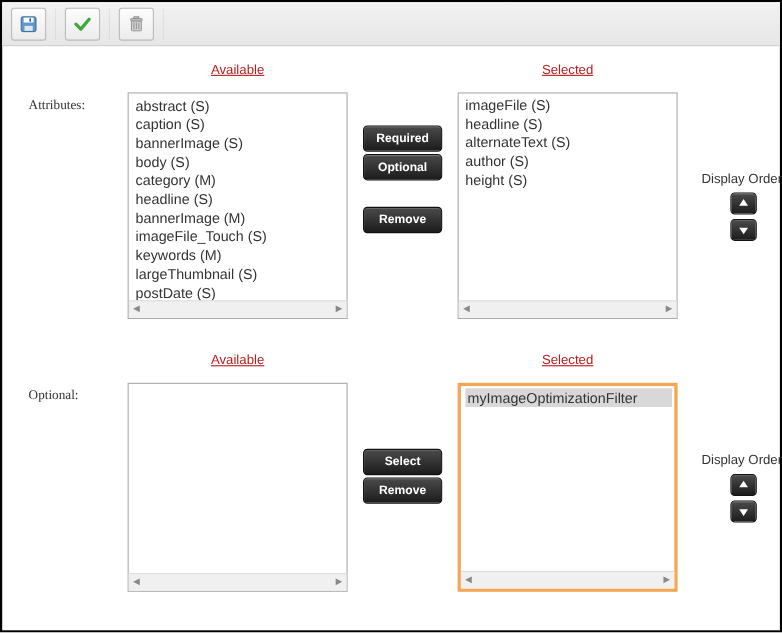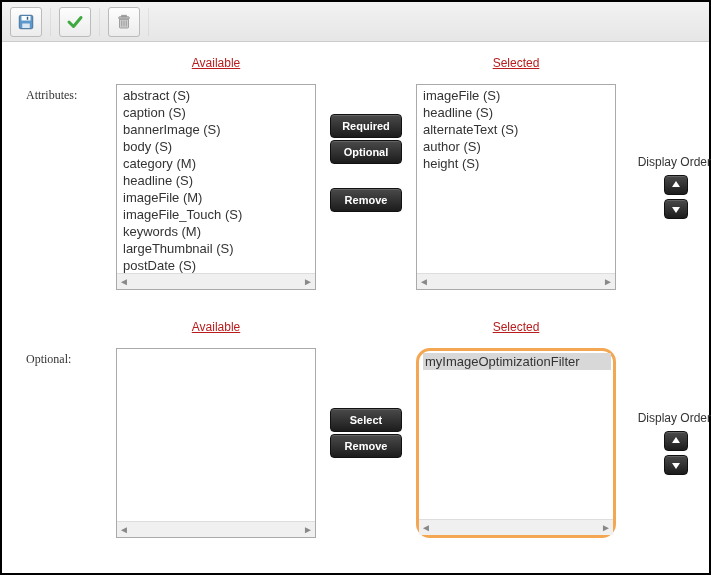--- a/index.html
+++ b/index.html
@@ -145,21 +145,21 @@
     border:1px solid #111;
     display:flex;
     align-items:center;
     justify-content:center;
     cursor:pointer;
     box-shadow: inset 0 1px 0 rgba(255,255,255,0.15);
   }
   .small-btn svg { width: 10px; height:10px; fill:#fff; }
   .highlight {
     border: 3px solid #f3a752;
-    border-radius: 14px;
+    border-radius: 0;
   }
   ::-webkit-scrollbar { width: 16px; }
   ::-webkit-scrollbar-track { background:#f0f0f0; }
   ::-webkit-scrollbar-thumb { background:#cfcfcf; border:1px solid #bbb; }
   .col {
     display:flex;
     flex-direction:column;
   }
 </style>
 </head>
@@ -208,21 +208,21 @@
 
       <div class="col">
         <div class="listbox">
           <div class="list-items">
               <div class="item">abstract (S)</div>
               <div class="item">caption (S)</div>
               <div class="item">bannerImage (S)</div>
               <div class="item">body (S)</div>
               <div class="item">category (M)</div>
               <div class="item">headline (S)</div>
-              <div class="item">imageFile (M)</div>
+              <div class="item">bannerImage (M)</div>
               <div class="item">imageFile_Touch (S)</div>
               <div class="item">keywords (M)</div>
               <div class="item">largeThumbnail (S)</div>
               <div class="item">postDate (S)</div>
             </div>
           <div class="hscroll">
             <span class="arrow">◄</span>
             <span class="arrow">►</span>
           </div>
         </div>

